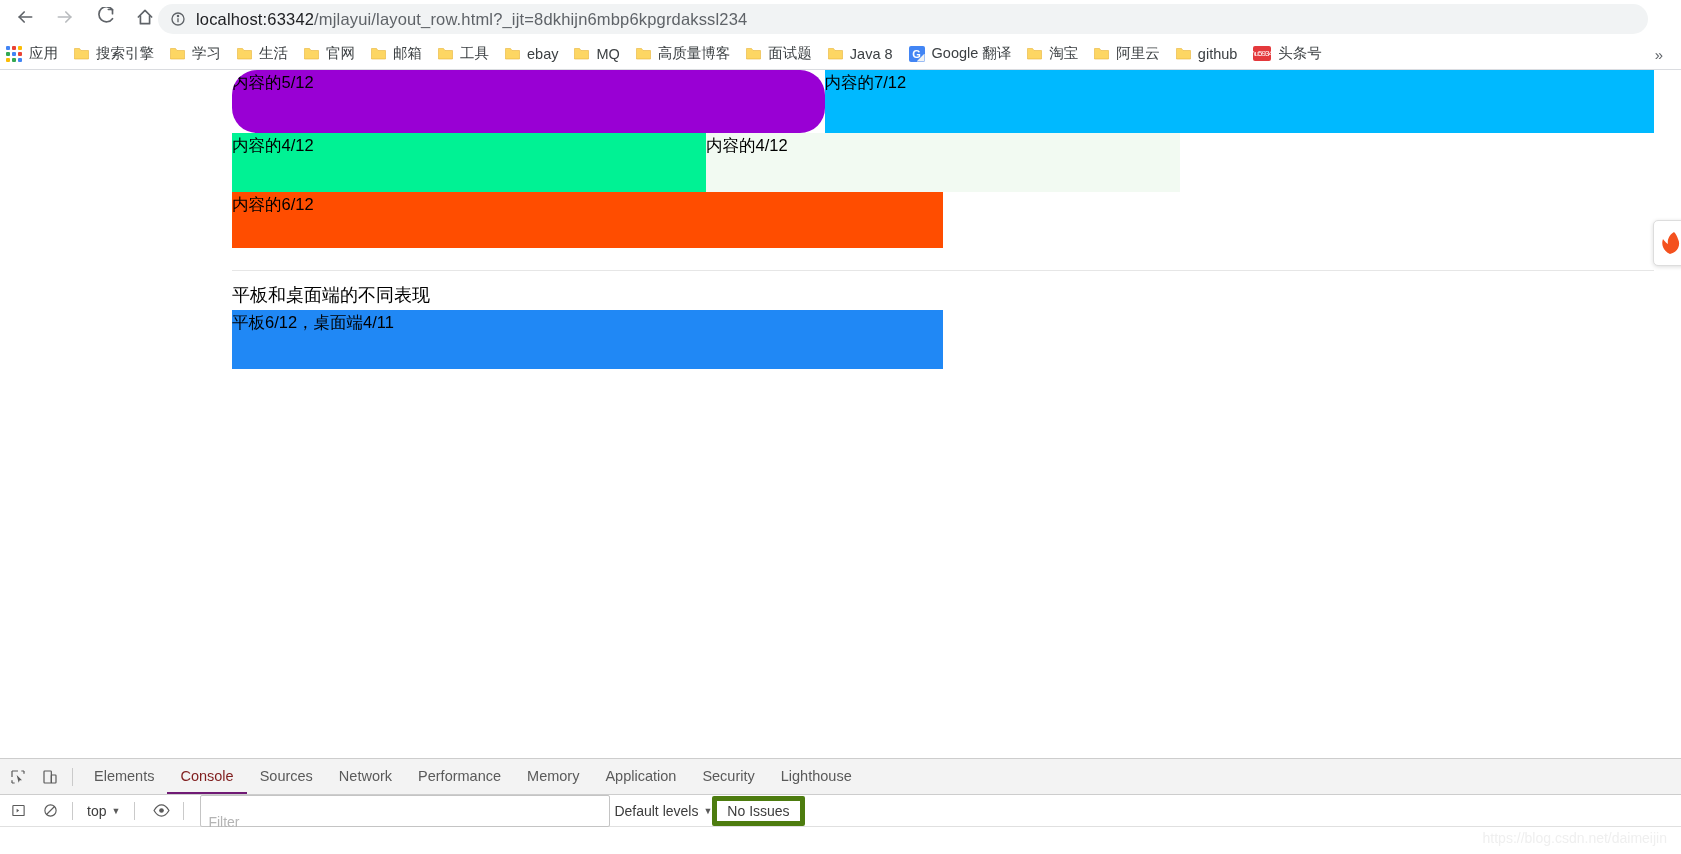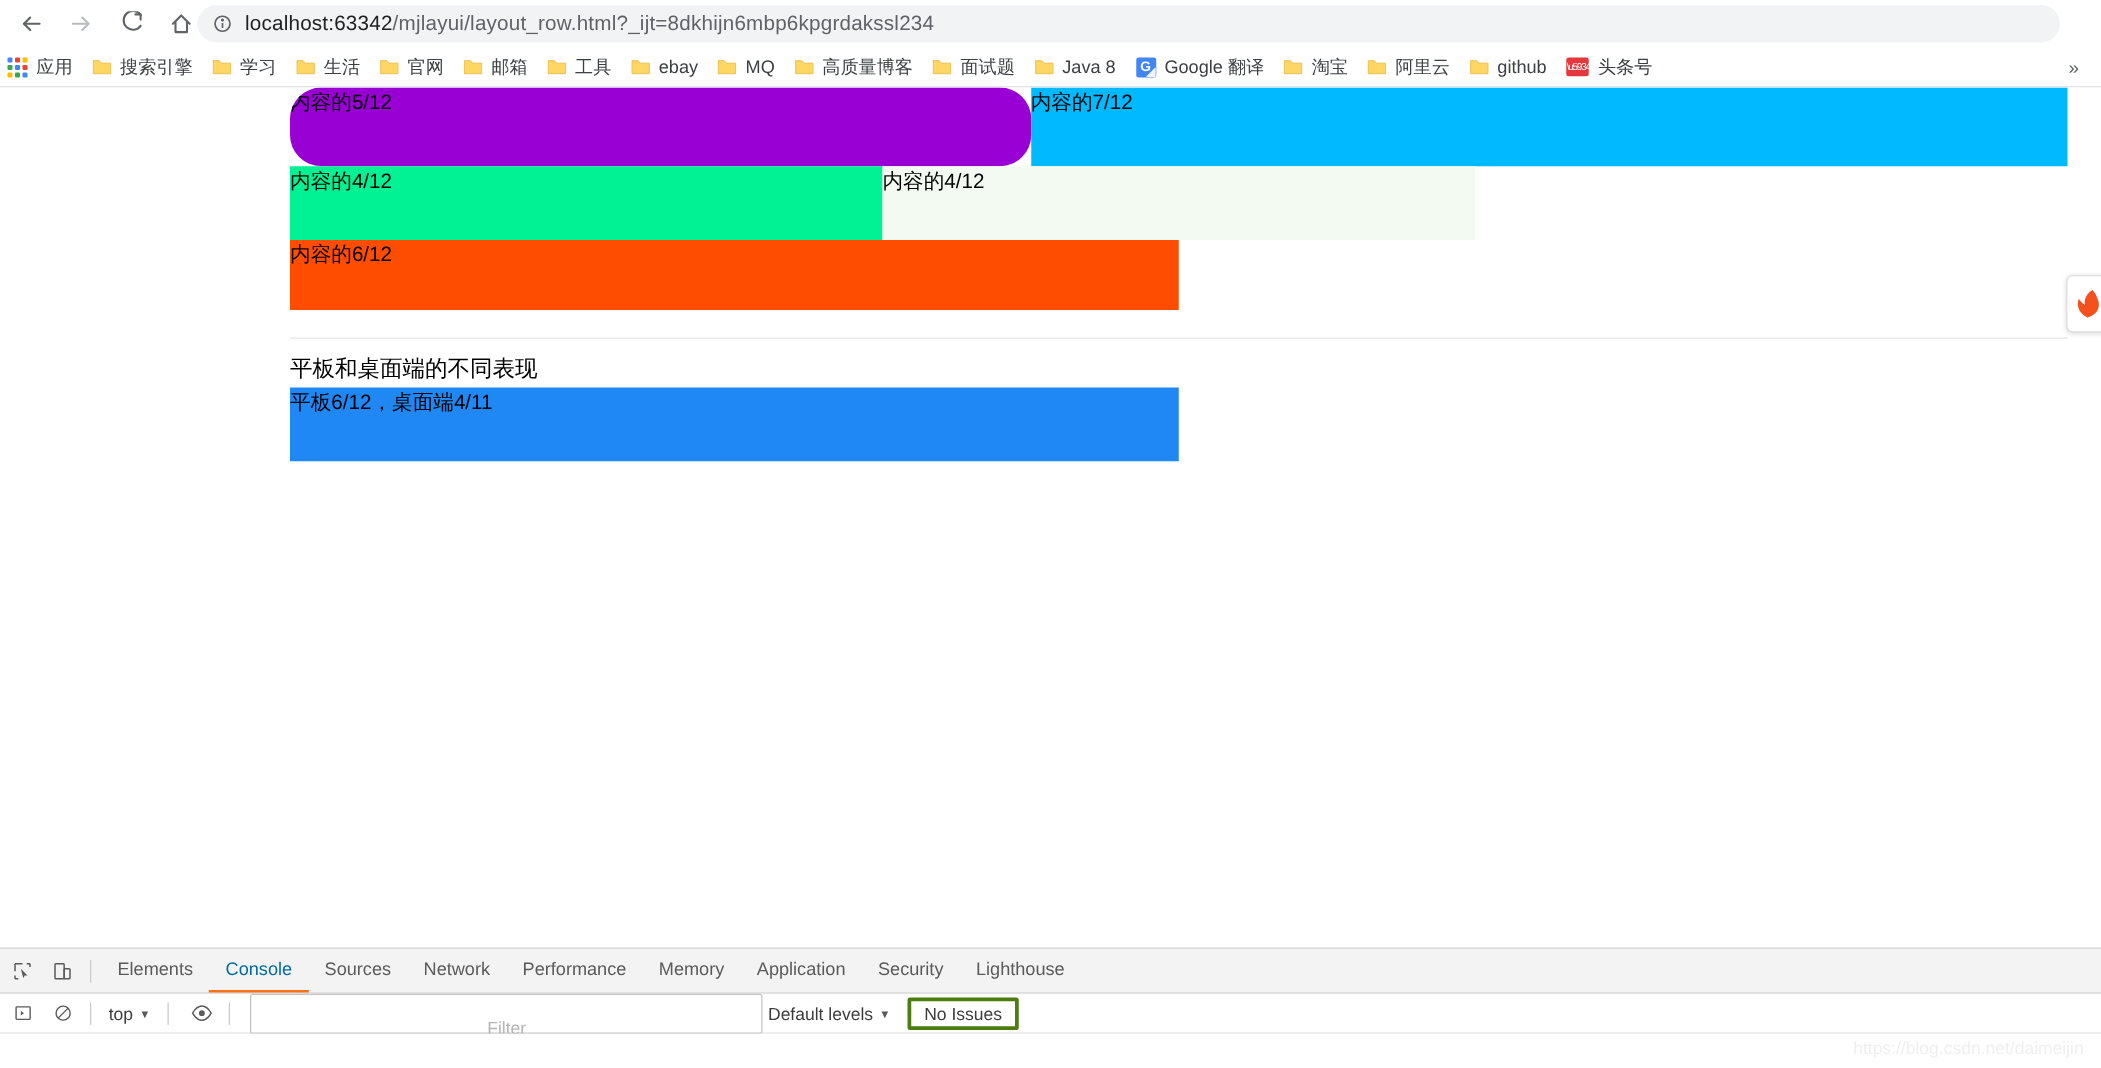--- a/index.html
+++ b/index.html
@@ -17,21 +17,21 @@
   }
 
   
   .nav-bar {
     position: absolute;
     top: 0; left: 0;
     width: 1681px;
     height: 38px;
     background: #ffffff;
     display: flex;
-    align-items: center;
+    align-items: flex-start;
   }
   .nav-btn {
     width: 34px;
     height: 34px;
     margin-left: 6px;
     display: flex;
     align-items: center;
     justify-content: center;
     border-radius: 17px;
     color: #5f6368;
@@ -262,32 +262,31 @@
   .dt-tab {
     font-size: 14.5px;
     color: #5a5a5a;
     padding: 0 13px;
     height: 35px;
     line-height: 35px;
     flex: none;
     box-sizing: border-box;
   }
   .dt-tab.active {
-    color: #0369a1;
-    border-bottom: 2px solid #f97316;
+    color: #7f1d1d;
+    border-bottom: 2px solid #701a75;
   }
   .dt-toolbar {
     position: relative;
     height: 32px;
     display: flex;
     align-items: center;
     background: #ffffff;
     border-bottom: 1px solid #e0e0e0;
     box-sizing: border-box;
-    text-align: center;
   }
   .ctx-select {
     display: flex;
     align-items: center;
     font-size: 14px;
     color: #3c3c3c;
     padding: 0 6px;
     height: 22px;
     flex: none;
   }
@@ -308,24 +307,23 @@
   }
   .levels {
     display: flex;
     align-items: center;
     font-size: 14px;
     color: #3c3c3c;
     margin-left: 4px;
     flex: none;
   }
   .issues-btn {
-    margin-left: 14px;
     font-size: 14px;
     color: #3c3c3c;
-    border: 3px solid #4d7c0f;
+    border: 5px solid #4d7c0f;
     border-radius: 2px;
     padding: 2px 10px;
     background: #fff;
     flex: none;
   }
   .console-area {
     height: 25px;
     background: #ffffff;
     position: relative;
   }

